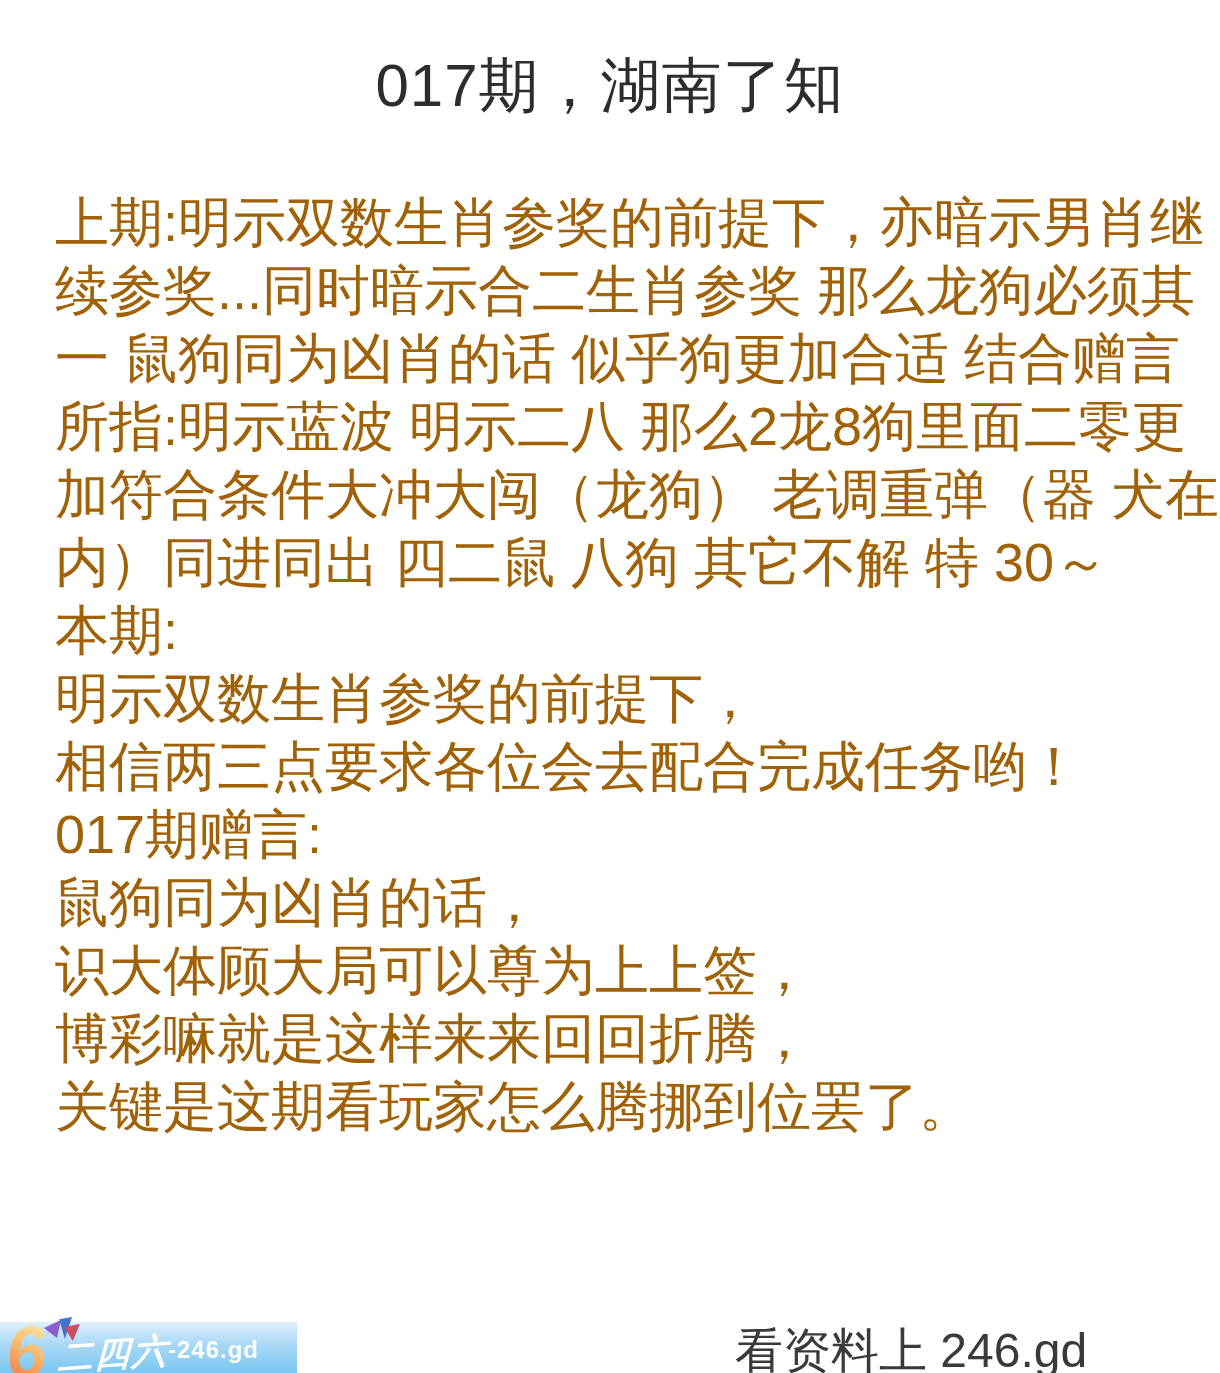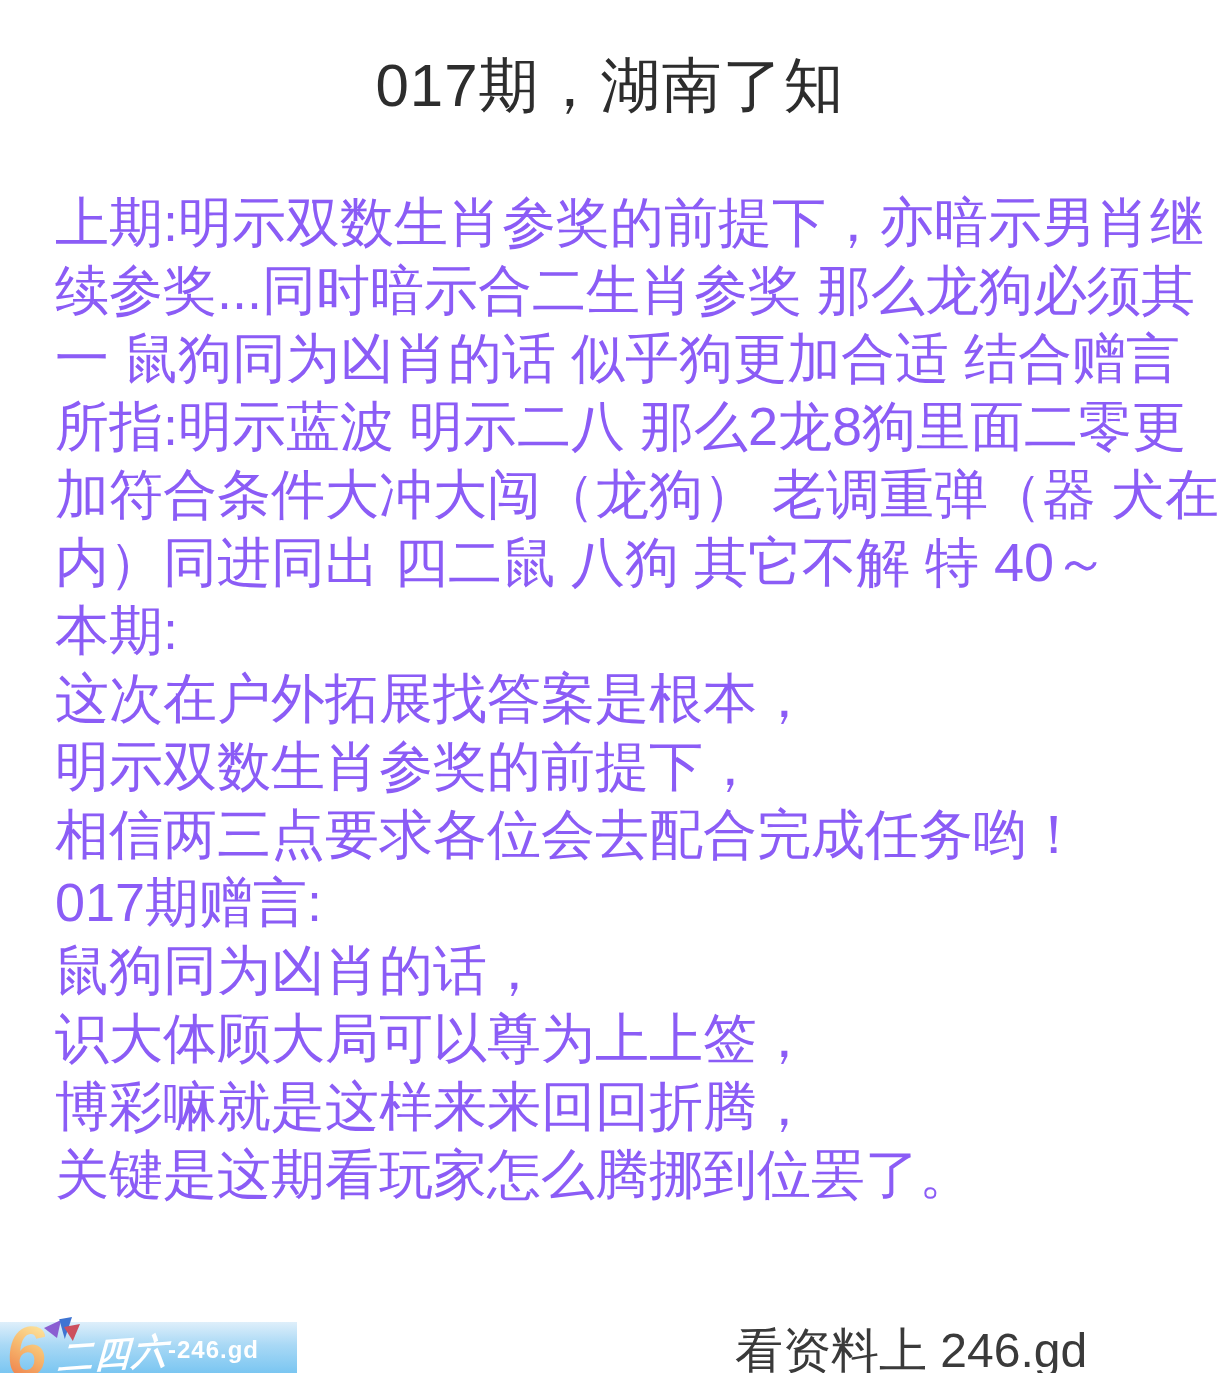--- a/index.html
+++ b/index.html
@@ -24,21 +24,21 @@
     font-size: 60px;
     font-weight: 500;
     color: #2d2d2d;
     letter-spacing: 1px;
     white-space: nowrap;
   }
   .body-text {
     position: absolute;
     top: 188px; left: 55px;
     width: 1130px;
-    color: #8b5cf6;
+    color: #a16207;
   }
   .line {
     font-size: 54px;
     line-height: 68px;
     letter-spacing: 0px;
     white-space: nowrap;
   }
   
   .wm-banner {
     position: absolute;
@@ -121,23 +121,22 @@
 <div class="page">
 
   <h1 class="title">017期，湖南了知</h1>
 
   <div class="body-text">
     <div class="line">上期:明示双数生肖参奖的前提下，亦暗示男肖继</div>
     <div class="line">续参奖...同时暗示合二生肖参奖 那么龙狗必须其</div>
     <div class="line">一 鼠狗同为凶肖的话 似乎狗更加合适 结合赠言</div>
     <div class="line">所指:明示蓝波 明示二八 那么2龙8狗里面二零更</div>
     <div class="line">加符合条件大冲大闯（龙狗） 老调重弹（器 犬在</div>
-    <div class="line">内）同进同出 四二鼠 八狗 其它不解 特 40～</div>
+    <div class="line">内）同进同出 四二鼠 八狗 其它不解 特 30～</div>
     <div class="line">本期:</div>
-    <div class="line">这次在户外拓展找答案是根本，</div>
     <div class="line">明示双数生肖参奖的前提下，</div>
     <div class="line">相信两三点要求各位会去配合完成任务哟！</div>
     <div class="line">017期赠言:</div>
     <div class="line">鼠狗同为凶肖的话，</div>
     <div class="line">识大体顾大局可以尊为上上签，</div>
     <div class="line">博彩嘛就是这样来来回回折腾，</div>
     <div class="line">关键是这期看玩家怎么腾挪到位罢了。</div>
   </div>
 
   <div class="wm-banner">

